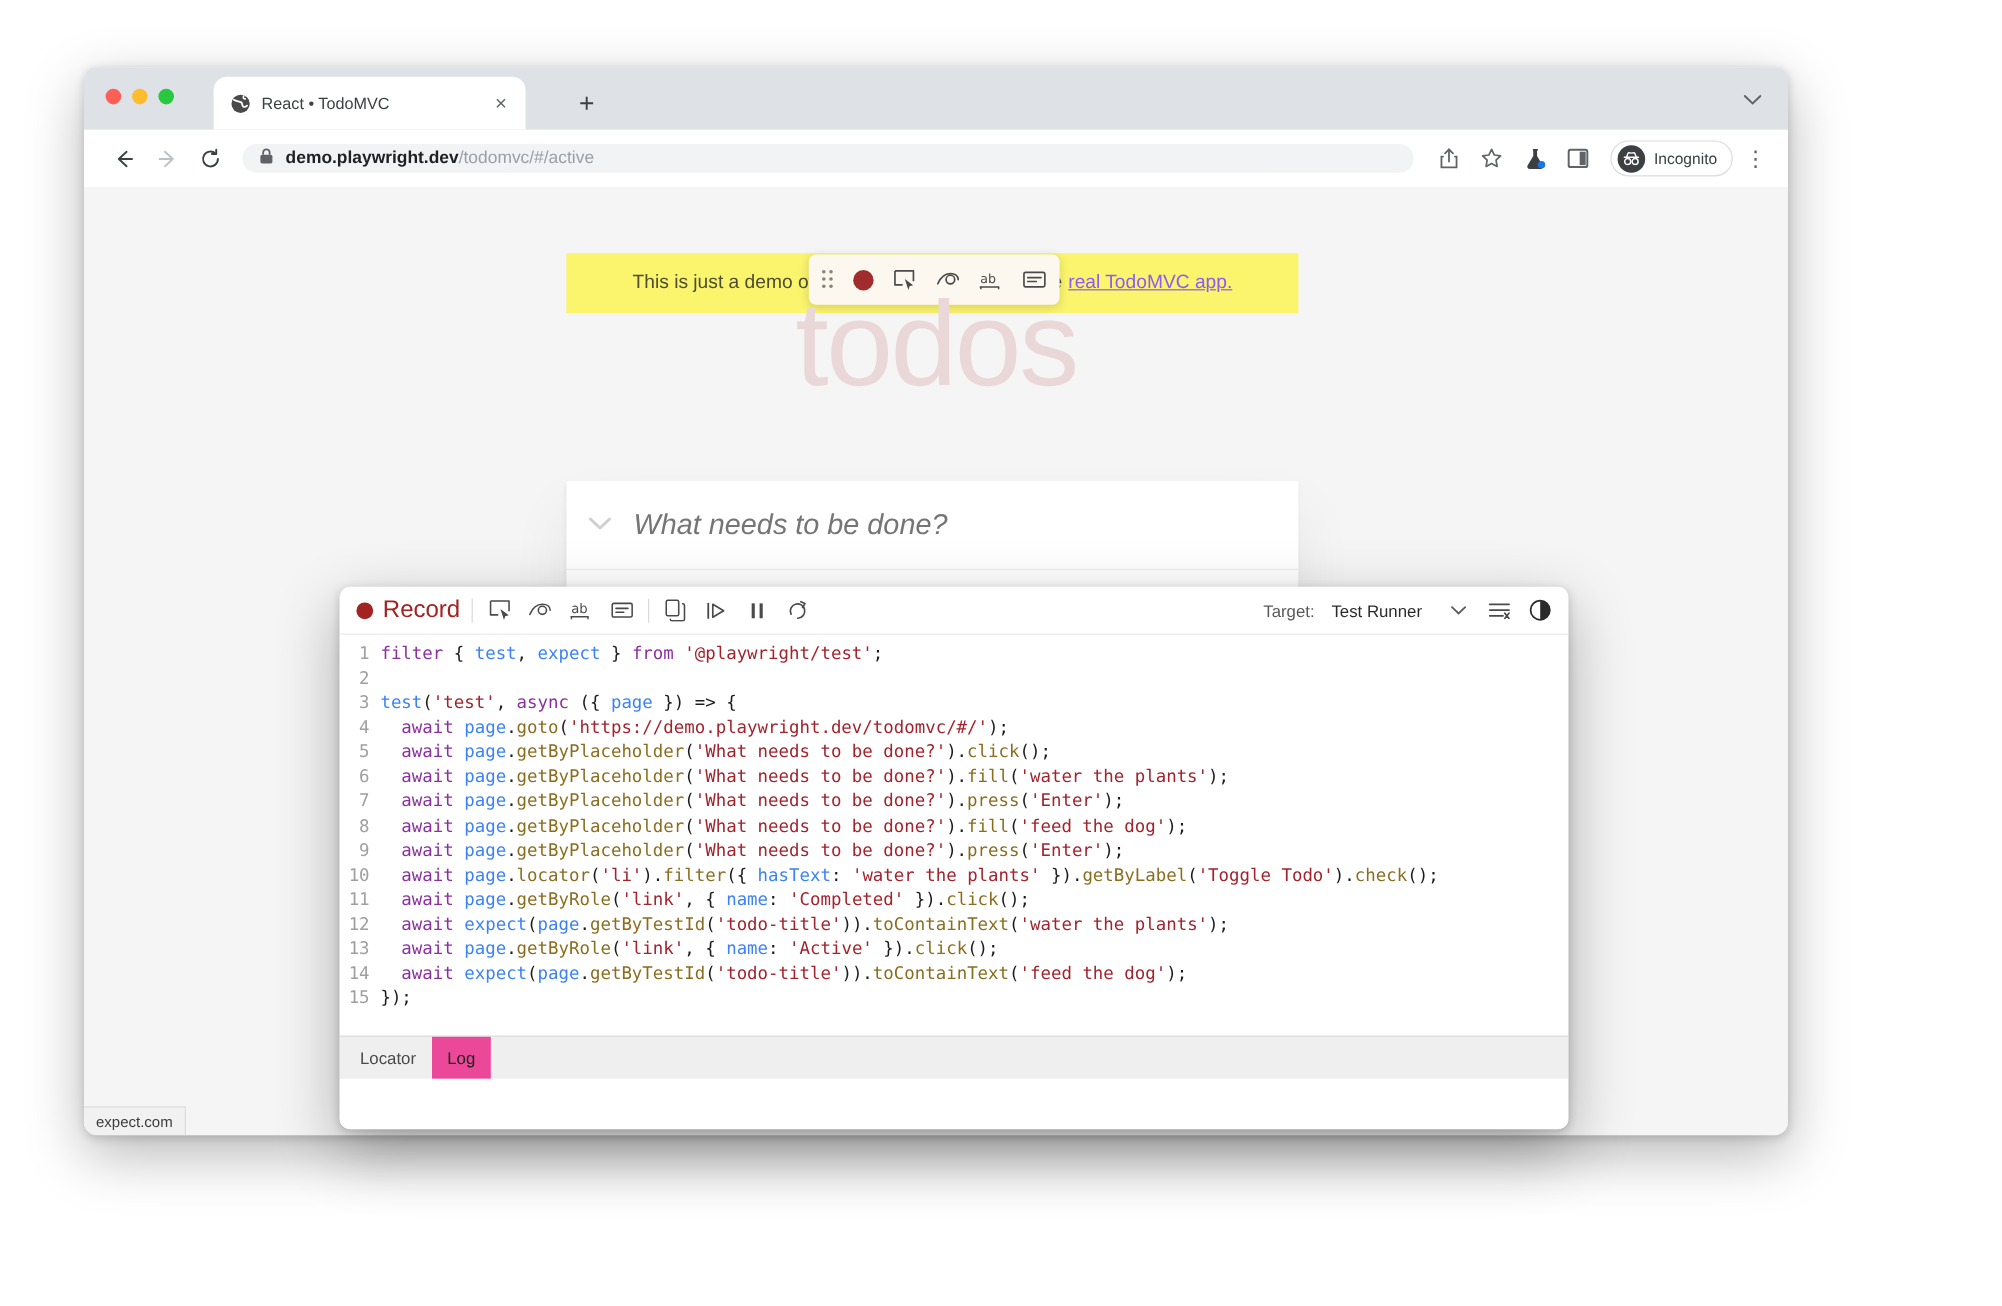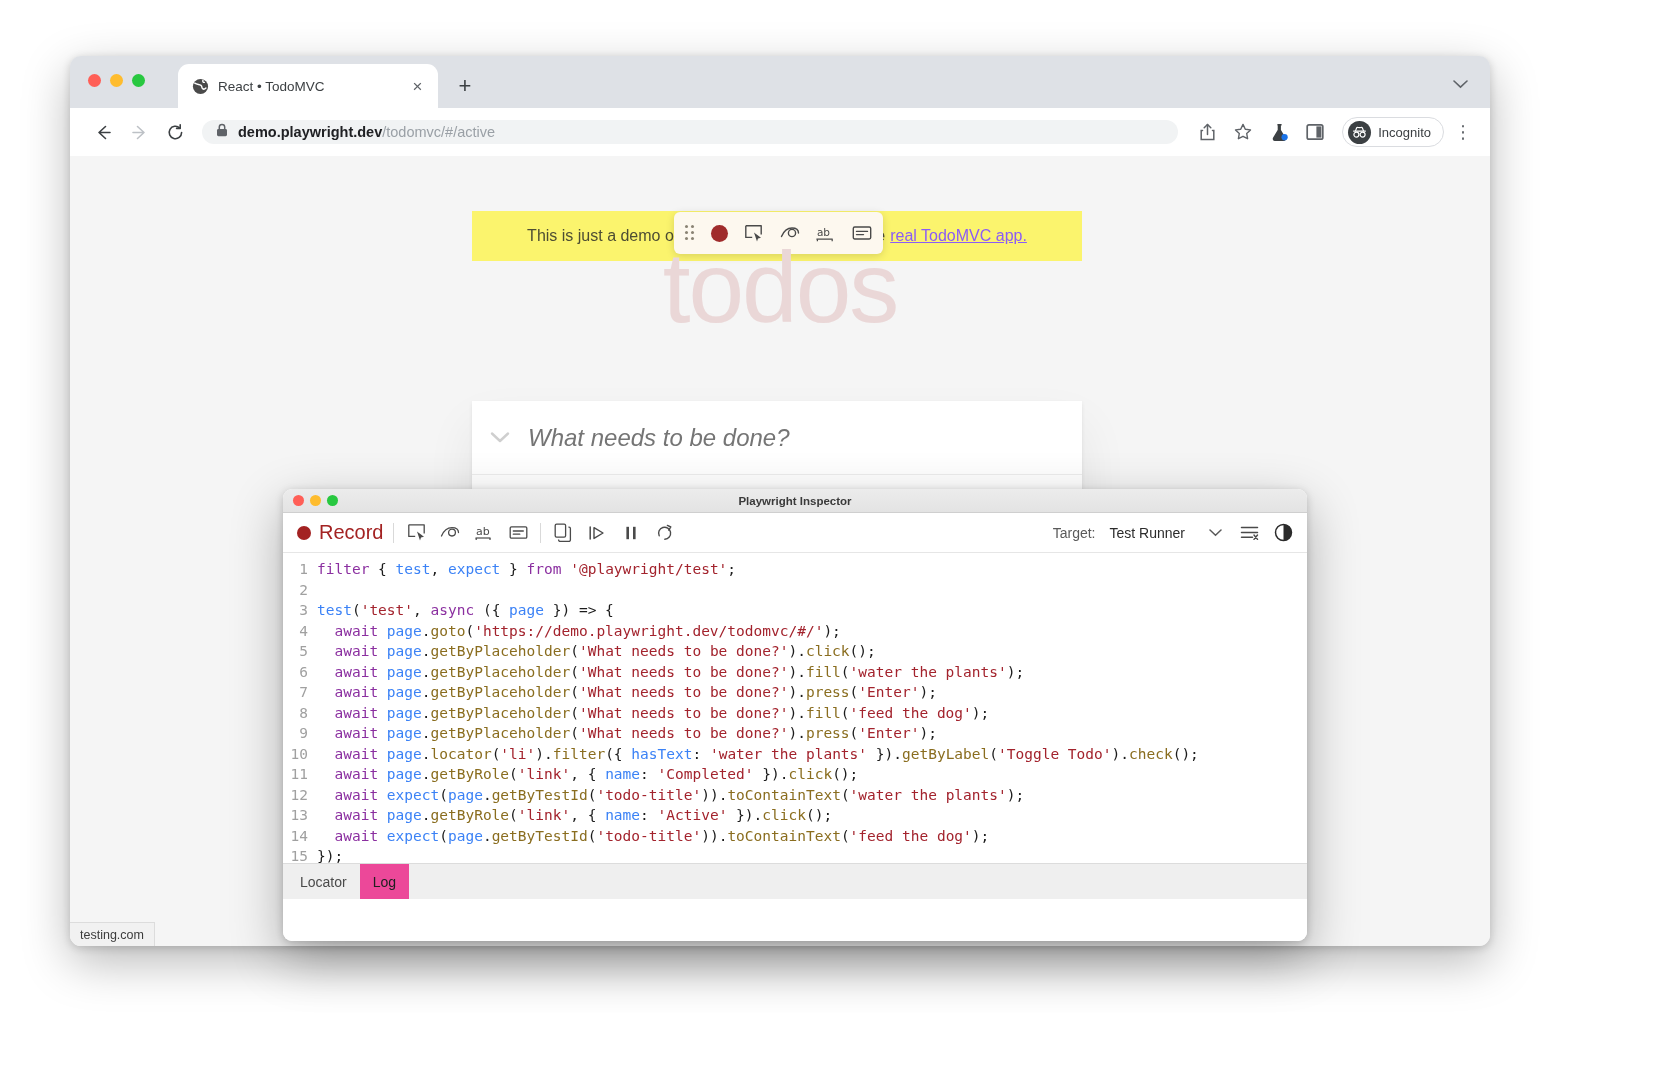--- a/index.html
+++ b/index.html
@@ -22,20 +22,21 @@
   }
 
   
   #tab-strip {
     position: relative;
     height: 52px;
     background: #dee1e6;
     display: flex;
     align-items: flex-end;
     padding-left: 13px;
+    gap: 24px;
   }
   #traffic-lights { position: absolute; left: 18px; top: 18px; display: flex; gap: 9px; }
   .tl { width: 13px; height: 13px; border-radius: 50%; }
   .tl.red { background: #ff5f57; }
   .tl.yellow { background: #febc2e; }
   .tl.green { background: #28c840; }
 
   #browser-tab {
     margin-left: 95px;
     width: 260px; height: 44px;
@@ -491,34 +492,26 @@
       </div>
 
       <div class="todo-row">
         <span class="todo-checkbox">
             <span></span>
           </span>
         <span class="todo-label">feed the dog</span>
       </div>
     </div>
 
-    <div id="status-bubble">testing.com</div>
+    <div id="status-bubble">expect.com</div>
   </div>
 </div>
 
 <div id="inspector-window">
 
-  <div id="inspector-titlebar">
-    <div id="inspector-traffic">
-      <span class="tl-sm" style="background:#ff5f57"></span>
-      <span class="tl-sm" style="background:#febc2e"></span>
-      <span class="tl-sm" style="background:#28c840"></span>
-    </div>
-    <div id="inspector-title">Playwright Inspector</div>
-  </div>
 
   <div id="inspector-toolbar">
     <div id="record-button">
       <span id="record-dot"></span>
       <span id="record-label">Record</span>
     </div>
 
     <span class="tb-sep"></span>
 
     <span class="tb-icon">

